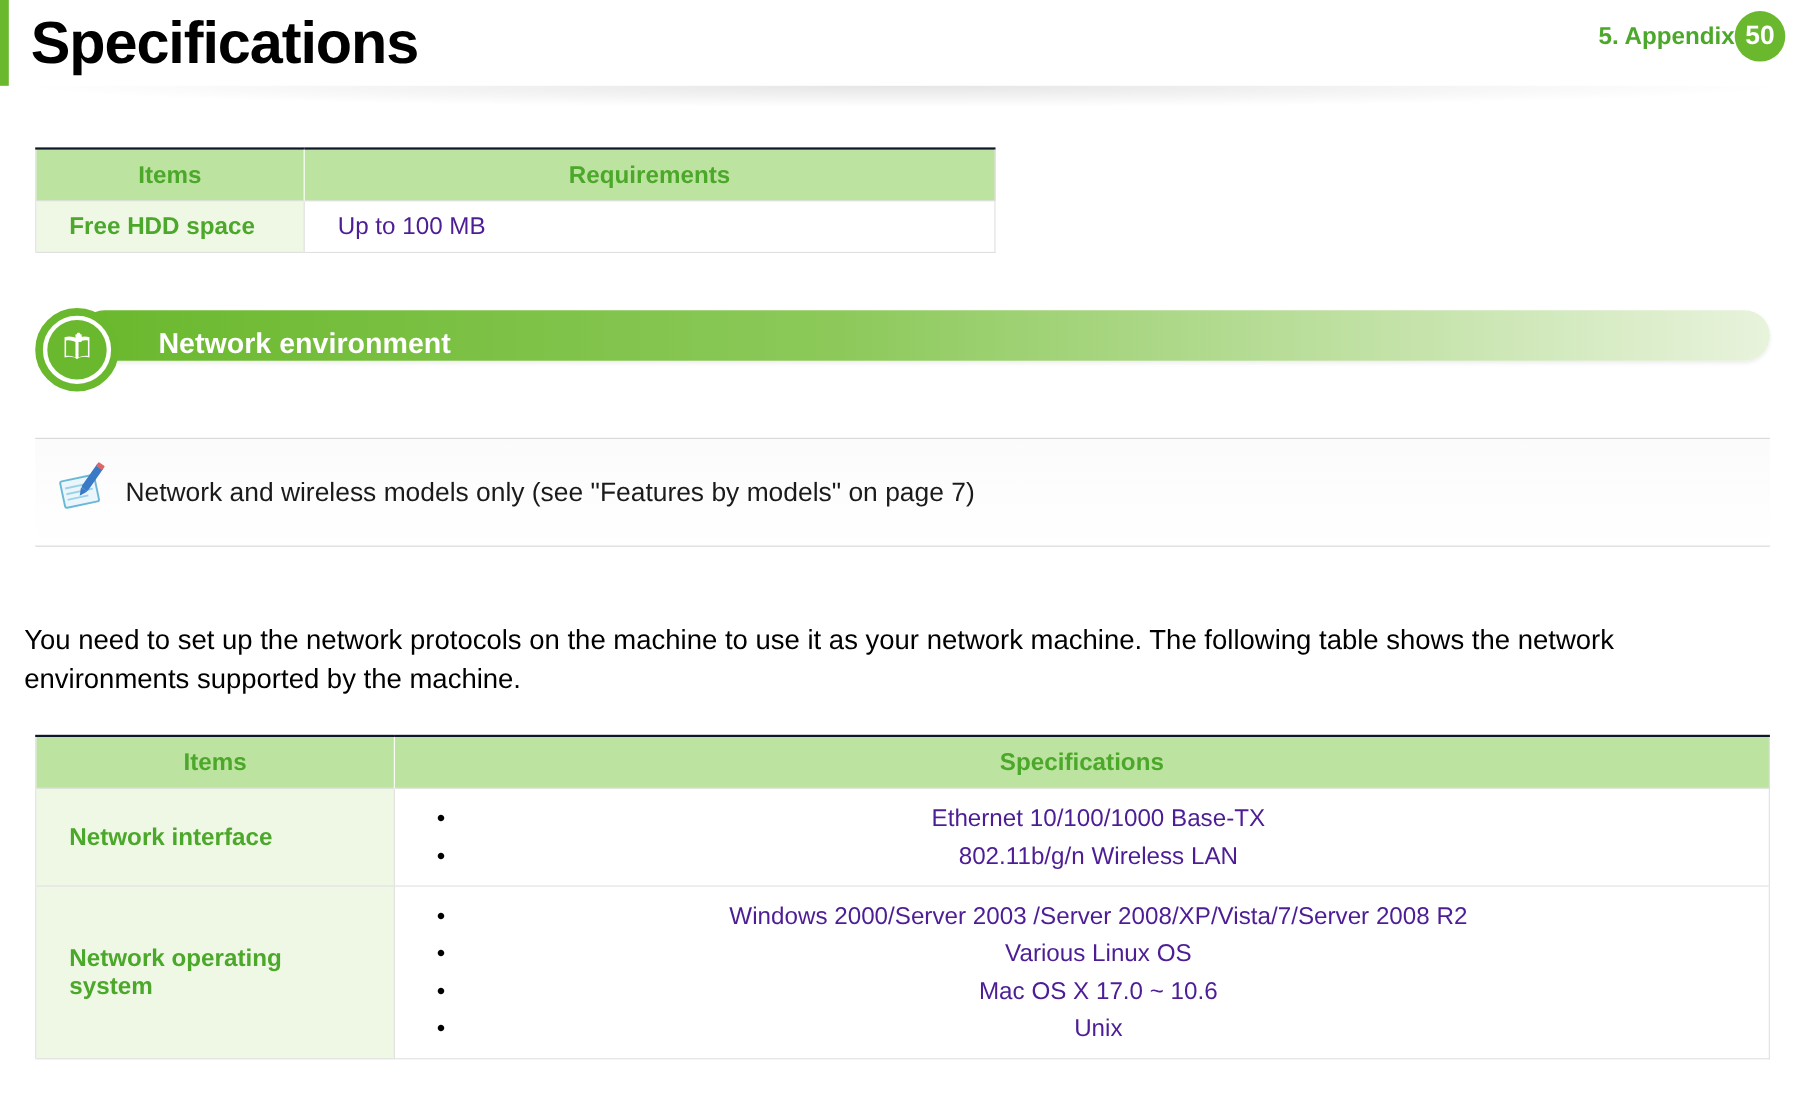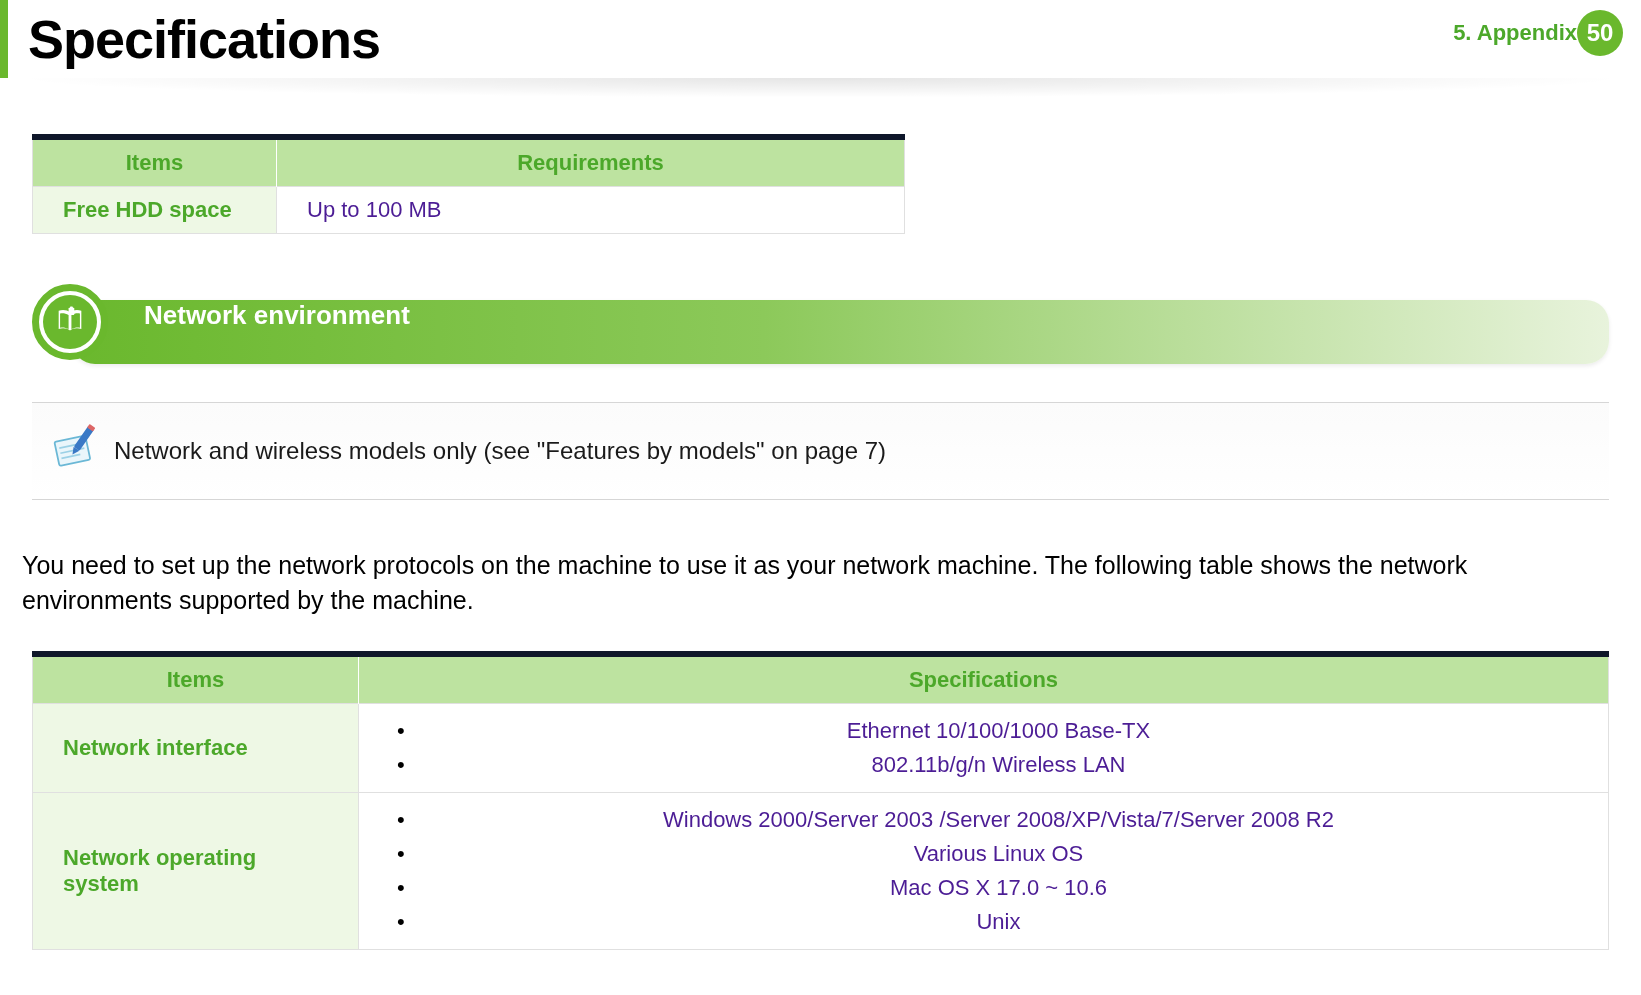--- a/index.html
+++ b/index.html
@@ -79,21 +79,21 @@
     border-right: 1px solid var(--gray-border);
     border-bottom: 1px solid var(--gray-border);
   }
   .tbl th {
     background: var(--green-header-bg);
     color: var(--green-text);
     font-weight: 700;
     font-size: 22px;
     padding: 10px 8px;
     border-left: 1px solid #fff;
-    border-top: 6px solid #0f172a;
+    border-top: 2px solid #0f172a;
   }
   .tbl th:first-child { border-left: 1px solid var(--gray-border); }
   .tbl td {
     font-size: 22px;
     padding: 10px 30px;
     border-top: 1px solid var(--gray-border);
     border-left: 1px solid var(--gray-border);
     vertical-align: middle;
   }
   .tbl td.item-cell {
@@ -123,26 +123,26 @@
   }
 
   
   .section-heading {
     position: relative;
     margin: 48px 32px 0 32px;
     height: 80px;
   }
   .section-bar {
     position: absolute;
-    left: 40px; right: 0; top: 18px;
-    height: 64px;
+    left: 40px; right: 0; top: 4px;
+    height: 46px;
     border-radius: 23px;
     background: linear-gradient(to right, #6ab82d 0%, #8cc95a 45%, #e8f3dc 100%);
     display: flex;
-    align-items: flex-start;
+    align-items: flex-end;
     box-shadow: 0 2px 4px rgba(0,0,0,0.08);
   }
   .section-bar-label {
     color: #fff;
     font-weight: 700;
     font-size: 26px;
     margin-left: 72px;
   }
   .section-icon-ring {
     position: absolute;
@@ -173,21 +173,21 @@
     padding: 18px 18px 18px 12px;
     display: flex;
     align-items: center;
     gap: 14px;
   }
   .note-icon svg { width: 56px; height: 56px; }
   .note-text { font-size: 24px; color: #1a1a1a; }
 
   
   .body-para {
-    margin: 48px 32px 0 22px;
+    margin: 68px 32px 0 22px;
     font-size: 25px;
     line-height: 1.38;
     color: #000;
   }
 
   
   .table-wrap-1 { margin: 28px 0 0 32px; }
   .table-wrap-2 { margin: 34px 32px 0 32px; }
 </style>
 </head>

